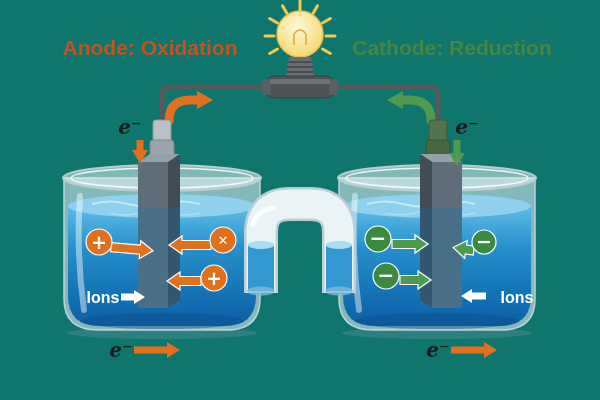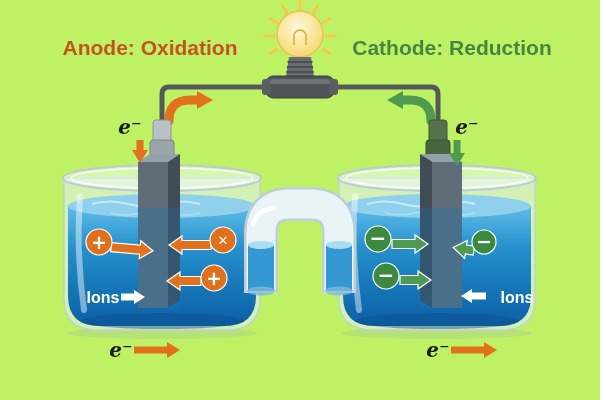--- a/index.html
+++ b/index.html
@@ -1,16 +1,16 @@
 <!DOCTYPE html>
 <html><head>
 <meta charset="utf-8">
 <style>
   html,body{margin:0;padding:0;background:#ffffff;}
-  #stage{position:relative;width:600px;height:400px;background:#bef264;overflow:hidden;
+  #stage{position:relative;width:600px;height:400px;background:#0f766e;overflow:hidden;
          font-family:"Liberation Sans",sans-serif;}
   svg{display:block;}
   text{user-select:none;}
   .title-text{font-family:"Liberation Sans",sans-serif;font-weight:bold;font-size:21px;}
   .electron-text{font-family:"DejaVu Serif",serif;font-style:italic;font-weight:bold;font-size:20px;fill:#1b1b1b;}
   .ions-text{font-family:"Liberation Sans",sans-serif;font-weight:bold;font-size:16px;fill:#ffffff;}
   .glyph{font-family:"DejaVu Sans",sans-serif;font-weight:bold;fill:#ffffff;text-anchor:middle;}
 </style>
 </head>
 <body>

